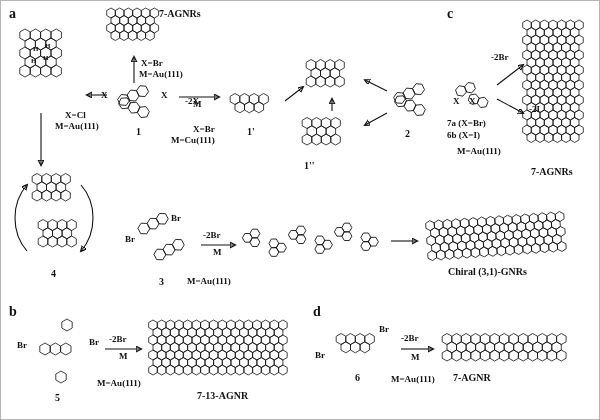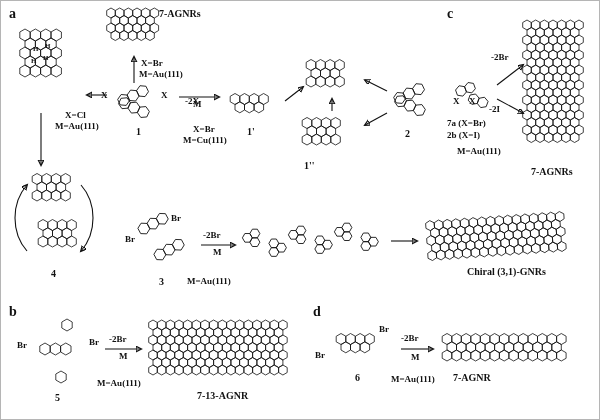--- a/index.html
+++ b/index.html
@@ -146,50 +146,50 @@
   <div class="lbl s7" style="left:32px;top:45px">H</div>
   <div class="lbl s7" style="left:44px;top:42px">H</div>
   <div class="lbl s7" style="left:30px;top:57px">H</div>
   <div class="lbl s7" style="left:42px;top:54px">H</div>
   <div class="lbl s9" style="left:100px;top:90px">X</div>
   <div class="lbl s9" style="left:160px;top:90px">X</div>
   <div class="lbl s10" style="left:135px;top:126px">1</div>
   <div class="lbl s9" style="left:184px;top:96px">-2X</div>
   <div class="lbl s9" style="left:192px;top:99px">M</div>
   <div class="lbl s9" style="left:192px;top:124px">X=Br</div>
-  <div class="lbl s9" style="left:182px;top:135px">M=Cu(111)</div>
+  <div class="lbl s9" style="left:170px;top:135px">M=Cu(111)</div>
   <div class="lbl s10" style="left:246px;top:126px">1'</div>
   <div class="lbl s10" style="left:303px;top:160px">1''</div>
   <div class="lbl s10" style="left:404px;top:128px">2</div>
   <div class="lbl s10" style="left:50px;top:268px">4</div>
   <div class="lbl s9" style="left:124px;top:234px">Br</div>
   <div class="lbl s9" style="left:170px;top:213px">Br</div>
   <div class="lbl s10" style="left:158px;top:276px">3</div>
   <div class="lbl s9" style="left:202px;top:230px">-2Br</div>
   <div class="lbl s9" style="left:212px;top:247px">M</div>
   <div class="lbl s9" style="left:186px;top:276px">M=Au(111)</div>
-  <div class="lbl s10" style="left:466px;top:266px">Chiral (3,1)-GNRs</div>
+  <div class="lbl s10" style="left:447px;top:266px">Chiral (3,1)-GNRs</div>
 
   <div class="lbl s14" style="left:8px;top:304px">b</div>
   <div class="lbl s9" style="left:16px;top:340px">Br</div>
   <div class="lbl s9" style="left:88px;top:337px">Br</div>
   <div class="lbl s10" style="left:54px;top:392px">5</div>
   <div class="lbl s9" style="left:108px;top:334px">-2Br</div>
   <div class="lbl s9" style="left:118px;top:351px">M</div>
   <div class="lbl s9" style="left:96px;top:378px">M=Au(111)</div>
   <div class="lbl s10" style="left:196px;top:390px">7-13-AGNR</div>
 
   <div class="lbl s14" style="left:446px;top:6px">c</div>
   <div class="lbl s9" style="left:452px;top:96px">X</div>
   <div class="lbl s9" style="left:468px;top:96px">X</div>
   <div class="lbl s9" style="left:446px;top:118px">7a  (X=Br)</div>
-  <div class="lbl s9" style="left:446px;top:130px">2b  (X=I)</div>
+  <div class="lbl s9" style="left:446px;top:130px">6b  (X=I)</div>
   <div class="lbl s9" style="left:456px;top:146px">M=Au(111)</div>
   <div class="lbl s9" style="left:490px;top:52px">-2Br</div>
-  <div class="lbl s9" style="left:488px;top:104px">-2I</div>
+  <div class="lbl s9" style="left:528px;top:104px">-2I</div>
   <div class="lbl s10" style="left:530px;top:166px">7-AGNRs</div>
 
   <div class="lbl s14" style="left:312px;top:304px">d</div>
   <div class="lbl s9" style="left:378px;top:324px">Br</div>
   <div class="lbl s9" style="left:314px;top:350px">Br</div>
   <div class="lbl s10" style="left:354px;top:372px">6</div>
   <div class="lbl s9" style="left:400px;top:333px">-2Br</div>
   <div class="lbl s9" style="left:410px;top:352px">M</div>
   <div class="lbl s9" style="left:390px;top:374px">M=Au(111)</div>
   <div class="lbl s10" style="left:452px;top:372px">7-AGNR</div>

